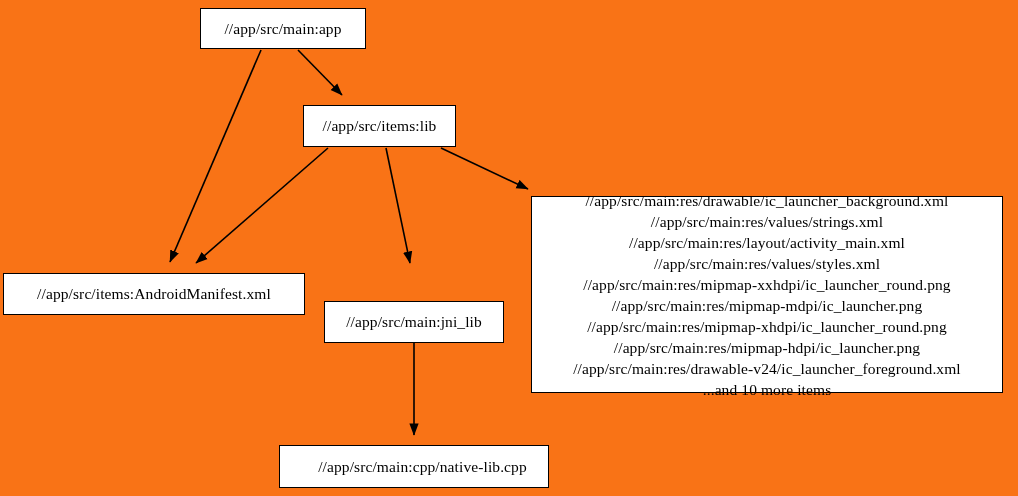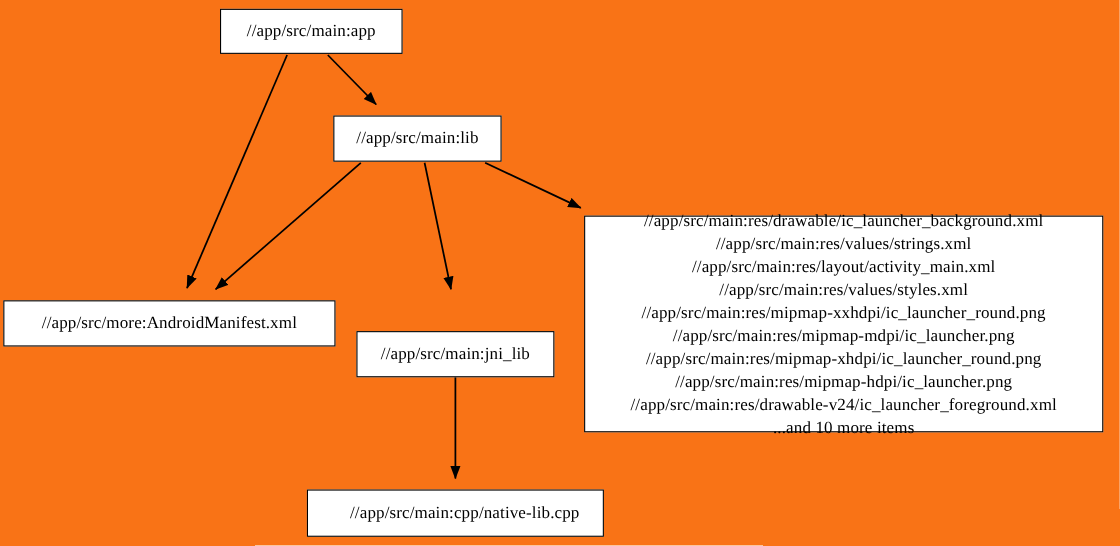--- a/index.html
+++ b/index.html
@@ -97,25 +97,25 @@
     <g>
       <line x1="414" y1="316" x2="414" y2="435" stroke="#000000" stroke-width="1.6" marker-end="url(#arrowhead)"></line>
     </g>
   </svg>
 
   <div class="node" id="node-app">
     <span class="label">//app/src/main:app</span>
   </div>
 
   <div class="node" id="node-lib">
-    <span class="label">//app/src/main:lib</span>
+    <span class="label">//app/src/items:lib</span>
   </div>
 
   <div class="node" id="node-manifest">
-    <span class="label">//app/src/more:AndroidManifest.xml</span>
+    <span class="label">//app/src/items:AndroidManifest.xml</span>
   </div>
 
   <div class="node" id="node-jni">
     <span class="label">//app/src/main:jni_lib</span>
   </div>
 
   <div class="node" id="node-cpp">
     <span class="label">//app/src/main:cpp/native-lib.cpp</span>
   </div>
 

